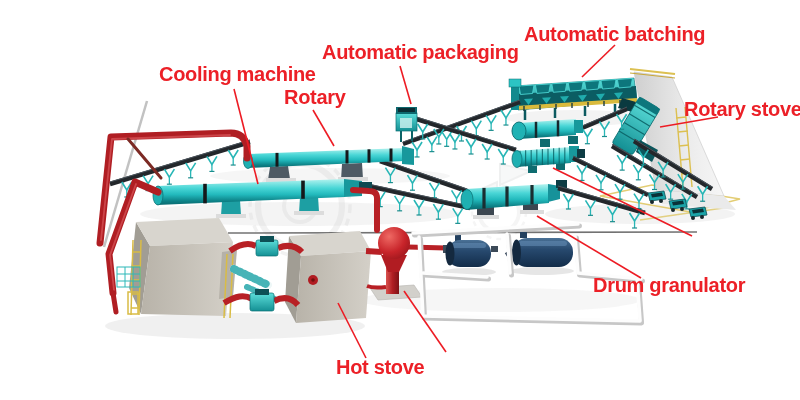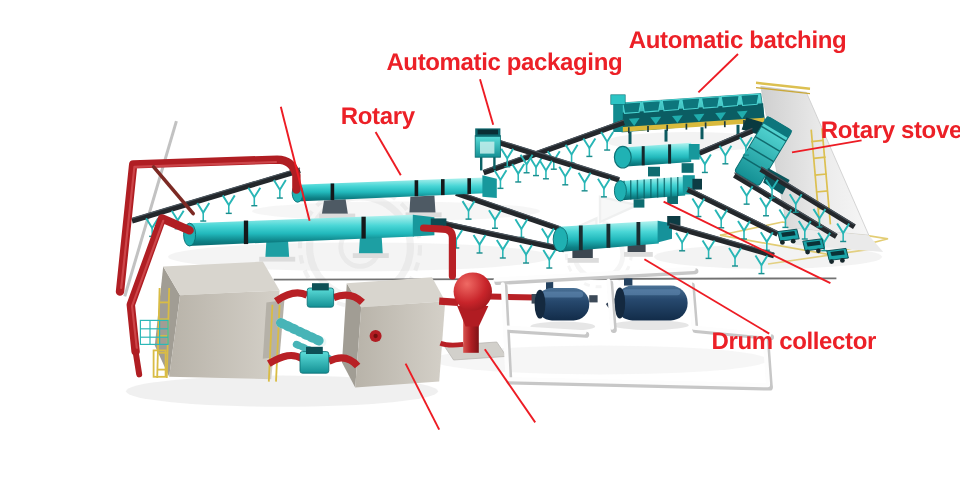--- a/index.html
+++ b/index.html
@@ -545,18 +545,20 @@
         <line x1="400" y1="66" x2="411" y2="104" stroke="#ed1c24" stroke-width="1.6"></line>
         <line x1="615" y1="45" x2="582" y2="77" stroke="#ed1c24" stroke-width="1.6"></line>
         <line x1="718" y1="117" x2="660" y2="127" stroke="#ed1c24" stroke-width="1.6"></line>
         <line x1="692" y1="236" x2="553" y2="168" stroke="#ed1c24" stroke-width="1.6"></line>
         <line x1="641" y1="278" x2="537" y2="216" stroke="#ed1c24" stroke-width="1.6"></line>
         <line x1="446" y1="352" x2="404" y2="291" stroke="#ed1c24" stroke-width="1.6"></line>
         <line x1="366" y1="358" x2="338" y2="303" stroke="#ed1c24" stroke-width="1.6"></line>
       </g>
 </svg>
 
+  <div class="lbl lbl-cooling">Cooling machine</div>
   <div class="lbl lbl-dryer">Rotary</div>
   <div class="lbl lbl-packaging">Automatic packaging</div>
   <div class="lbl lbl-batching">Automatic batching</div>
   <div class="lbl lbl-rotary">Rotary stove</div>
-  <div class="lbl lbl-granulator">Drum collector</div>
+  <div class="lbl lbl-granulator">Drum granulator</div>
+  <div class="lbl lbl-hotstove">Hot stove</div>
 </div>
 
 </body></html>

